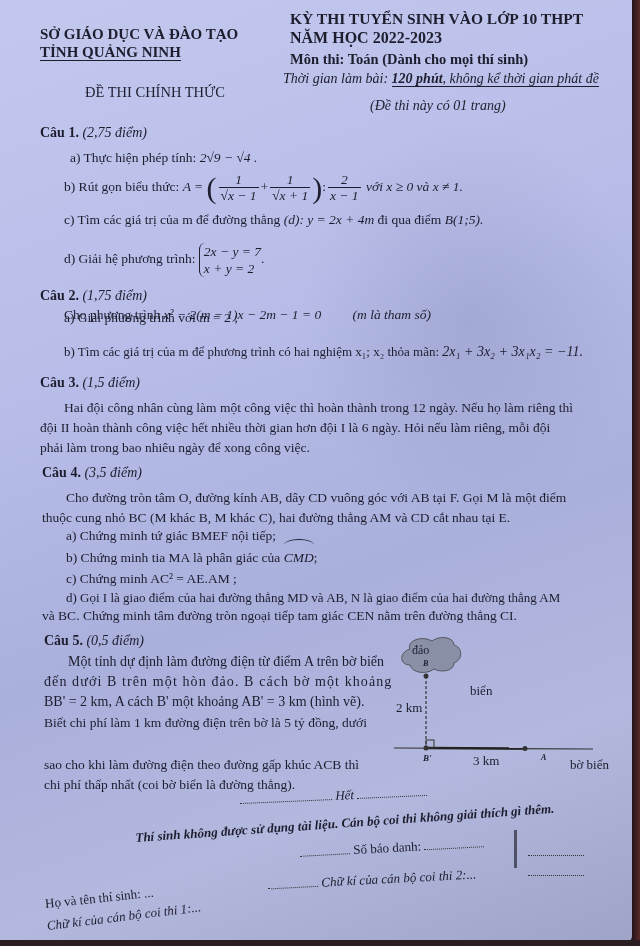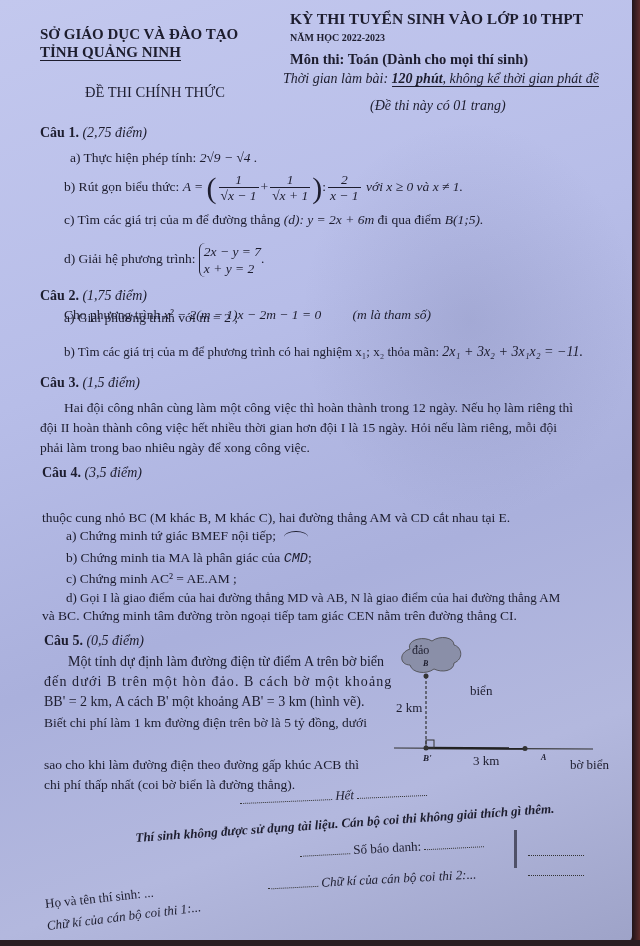--- a/index.html
+++ b/index.html
@@ -32,42 +32,42 @@
 <div class="paper">
   <div class="shade"></div>
 
   <div class="abs hdr" style="left:40px;top:26px;width:230px;">SỞ GIÁO DỤC VÀ ĐÀO TẠO</div>
   <div class="abs hdr" style="left:40px;top:44px;width:230px;">
     <span class="u">TỈNH QUẢNG NINH</span>
   </div>
   <div class="abs" style="left:40px;top:84px;width:230px;text-align:center;font-size:14.5px;">ĐỀ THI CHÍNH THỨC</div>
 
   <div class="abs hdr" style="left:290px;top:10px;width:340px;font-size:15.5px;">KỲ THI TUYỂN SINH VÀO LỚP 10 THPT</div>
-  <div class="abs hdr" style="left:290px;top:29px;width:340px;font-size:10px;">NĂM HỌC 2022-2023</div>
+  <div class="abs hdr" style="left:290px;top:29px;width:340px;font-size:16px;">NĂM HỌC 2022-2023</div>
   <div class="abs hdr" style="left:290px;top:51px;width:340px;font-size:14.5px;">Môn thi: Toán (Dành cho mọi thí sinh)</div>
   <div class="abs i" style="left:283px;top:71px;font-size:14px;">
     <span>Thời gian làm bài: </span><span class="b u">120 phút</span><span class="u">, không kể thời gian phát đề</span>
   </div>
   <div class="abs i" style="left:370px;top:98px;font-size:14px;">(Đề thi này có 01 trang)</div>
 
   <div class="abs q" style="left:40px;top:124px;">
     <span class="b">Câu 1.</span>
     <span class="i">(2,75 điểm)</span>
   </div>
   <div class="abs p" style="left:70px;top:148px;">
     <span>a) Thực hiện phép tính: </span><span class="i">2√9 − √4 .</span>
   </div>
   <div class="abs p" style="left:64px;top:172px;">
     <span>b) Rút gọn biểu thức: </span>
     <span class="i">A =</span>
     <span style="font-size:30px;vertical-align:middle;font-weight:lighter;">(</span><span class="frac"><span class="num">1</span><span>√x − 1</span></span>+<span class="frac"><span class="num">1</span><span>√x + 1</span></span><span style="font-size:30px;vertical-align:middle;font-weight:lighter;">)</span>:<span class="frac"><span class="num">2</span><span>x − 1</span></span>
     <span class="i">với x ≥ 0 và x ≠ 1.</span>
   </div>
   <div class="abs p" style="left:64px;top:210px;">
-    <span>c) Tìm các giá trị của m để đường thẳng </span><span class="i">(d): y = 2x + 6m</span><span> đi qua điểm </span><span class="i">B(1;5).</span>
+    <span>c) Tìm các giá trị của m để đường thẳng </span><span class="i">(d): y = 2x + 4m</span><span> đi qua điểm </span><span class="i">B(1;5).</span>
   </div>
   <div class="abs p" style="left:64px;top:243px;">
     <span>d) Giải hệ phương trình: </span><span class="sys"><span style="display:block">2x − y = 7</span><span style="display:block">x + y = 2</span></span><span>.</span>
   </div>
 
   <div class="abs q" style="left:40px;top:287px;">
     <span class="b">Câu 2.</span>
     <span class="i">(1,75 điểm)</span>
   </div>
   <div class="abs p" style="left:64px;top:305px;">
@@ -77,31 +77,32 @@
   <div class="abs p" style="left:64px;top:308px;">a) Giải phương trình với m = 2 ;</div>
   <div class="abs p" style="left:64px;top:342px;font-size:13px;">
     <span>b) Tìm các giá trị của m để phương trình có hai nghiệm x₁; x₂ thỏa mãn: </span><span class="i" style="font-size:14px;">2x₁ + 3x₂ + 3x₁x₂ = −11.</span>
   </div>
 
   <div class="abs q" style="left:40px;top:374px;">
     <span class="b">Câu 3.</span>
     <span class="i">(1,5 điểm)</span>
   </div>
   <div class="abs p" style="left:64px;top:398px;">Hai đội công nhân cùng làm một công việc thì hoàn thành trong 12 ngày. Nếu họ làm riêng thì</div>
-  <div class="abs p" style="left:40px;top:418px;">đội II hoàn thành công việc hết nhiều thời gian hơn đội I là 15 ngày. Hỏi nếu làm riêng, mỗi đội</div>
+  <div class="abs p" style="left:40px;top:418px;">đội II hoàn thành công việc hết nhiều thời gian hơn đội I là 6 ngày. Hỏi nếu làm riêng, mỗi đội</div>
   <div class="abs p" style="left:40px;top:438px;">phải làm trong bao nhiêu ngày để xong công việc.</div>
 
   <div class="abs q" style="left:42px;top:464px;">
     <span class="b">Câu 4.</span>
     <span class="i">(3,5 điểm)</span>
   </div>
+  <div class="abs p" style="left:66px;top:488px;">Cho đường tròn tâm O, đường kính AB, dây CD vuông góc với AB tại F. Gọi M là một điểm</div>
   <div class="abs p" style="left:42px;top:508px;">thuộc cung nhỏ BC (M khác B, M khác C), hai đường thẳng AM và CD cắt nhau tại E.</div>
   <div class="abs p" style="left:66px;top:526px;">a) Chứng minh tứ giác BMEF nội tiếp;</div>
   <div class="abs p" style="left:66px;top:548px;">
-    <span>b) Chứng minh tia MA là phân giác của </span><span class="i" style="border-top:1px solid #1d1d2e;border-radius:50% 50% 0 0/6px 6px 0 0;padding-top:19px;font-family:Liberation Mono, monospace;">CMD</span><span>;</span>
+    <span>b) Chứng minh tia MA là phân giác của </span><span class="i" style="border-top:1px solid #1d1d2e;border-radius:50% 50% 0 0/6px 6px 0 0;padding-top:10px;">CMD</span><span>;</span>
   </div>
   <div class="abs p" style="left:66px;top:569px;">c) Chứng minh AC² = AE.AM ;</div>
   <div class="abs p" style="left:66px;top:588px;font-size:13px;">d) Gọi I là giao điểm của hai đường thẳng MD và AB, N là giao điểm của hai đường thẳng AM</div>
   <div class="abs p" style="left:42px;top:606px;">và BC. Chứng minh tâm đường tròn ngoại tiếp tam giác CEN nằm trên đường thẳng CI.</div>
 
   <div class="abs q" style="left:44px;top:632px;">
     <span class="b">Câu 5.</span>
     <span class="i">(0,5 điểm)</span>
   </div>
   <div class="abs p" style="left:68px;top:652px;font-size:14px;">Một tỉnh dự định làm đường điện từ điểm A trên bờ biển</div>

